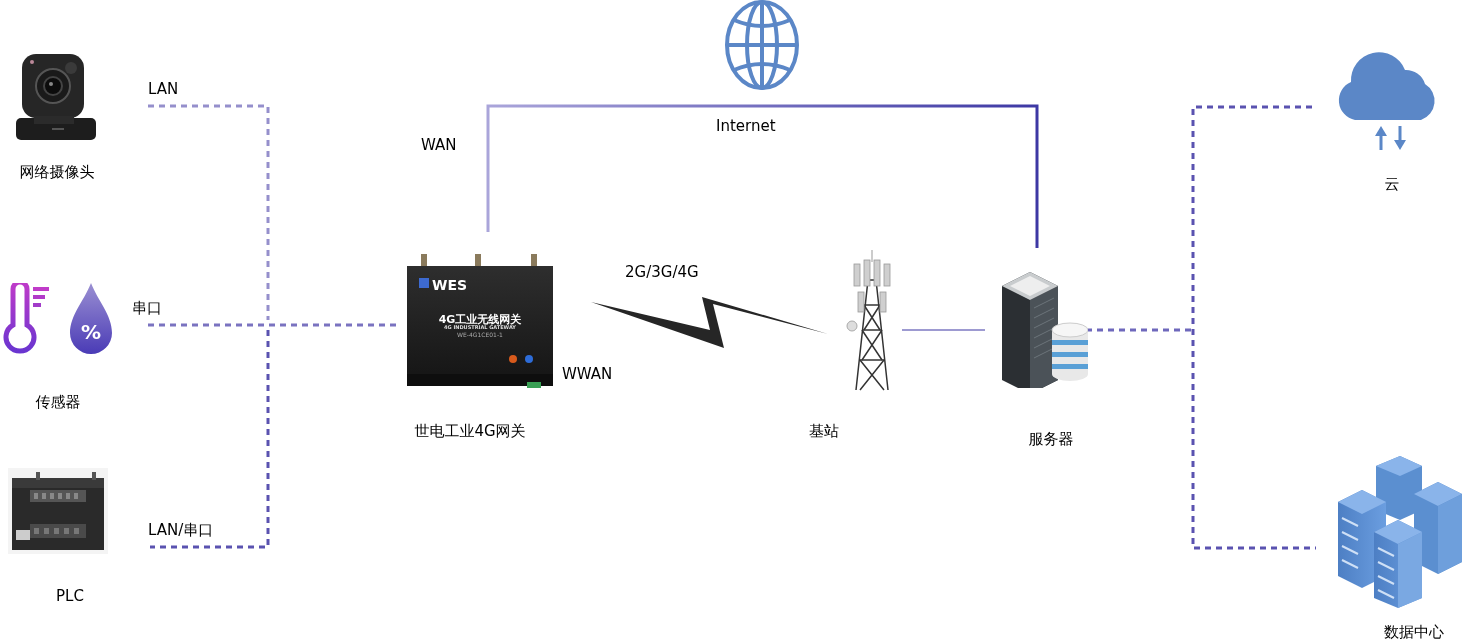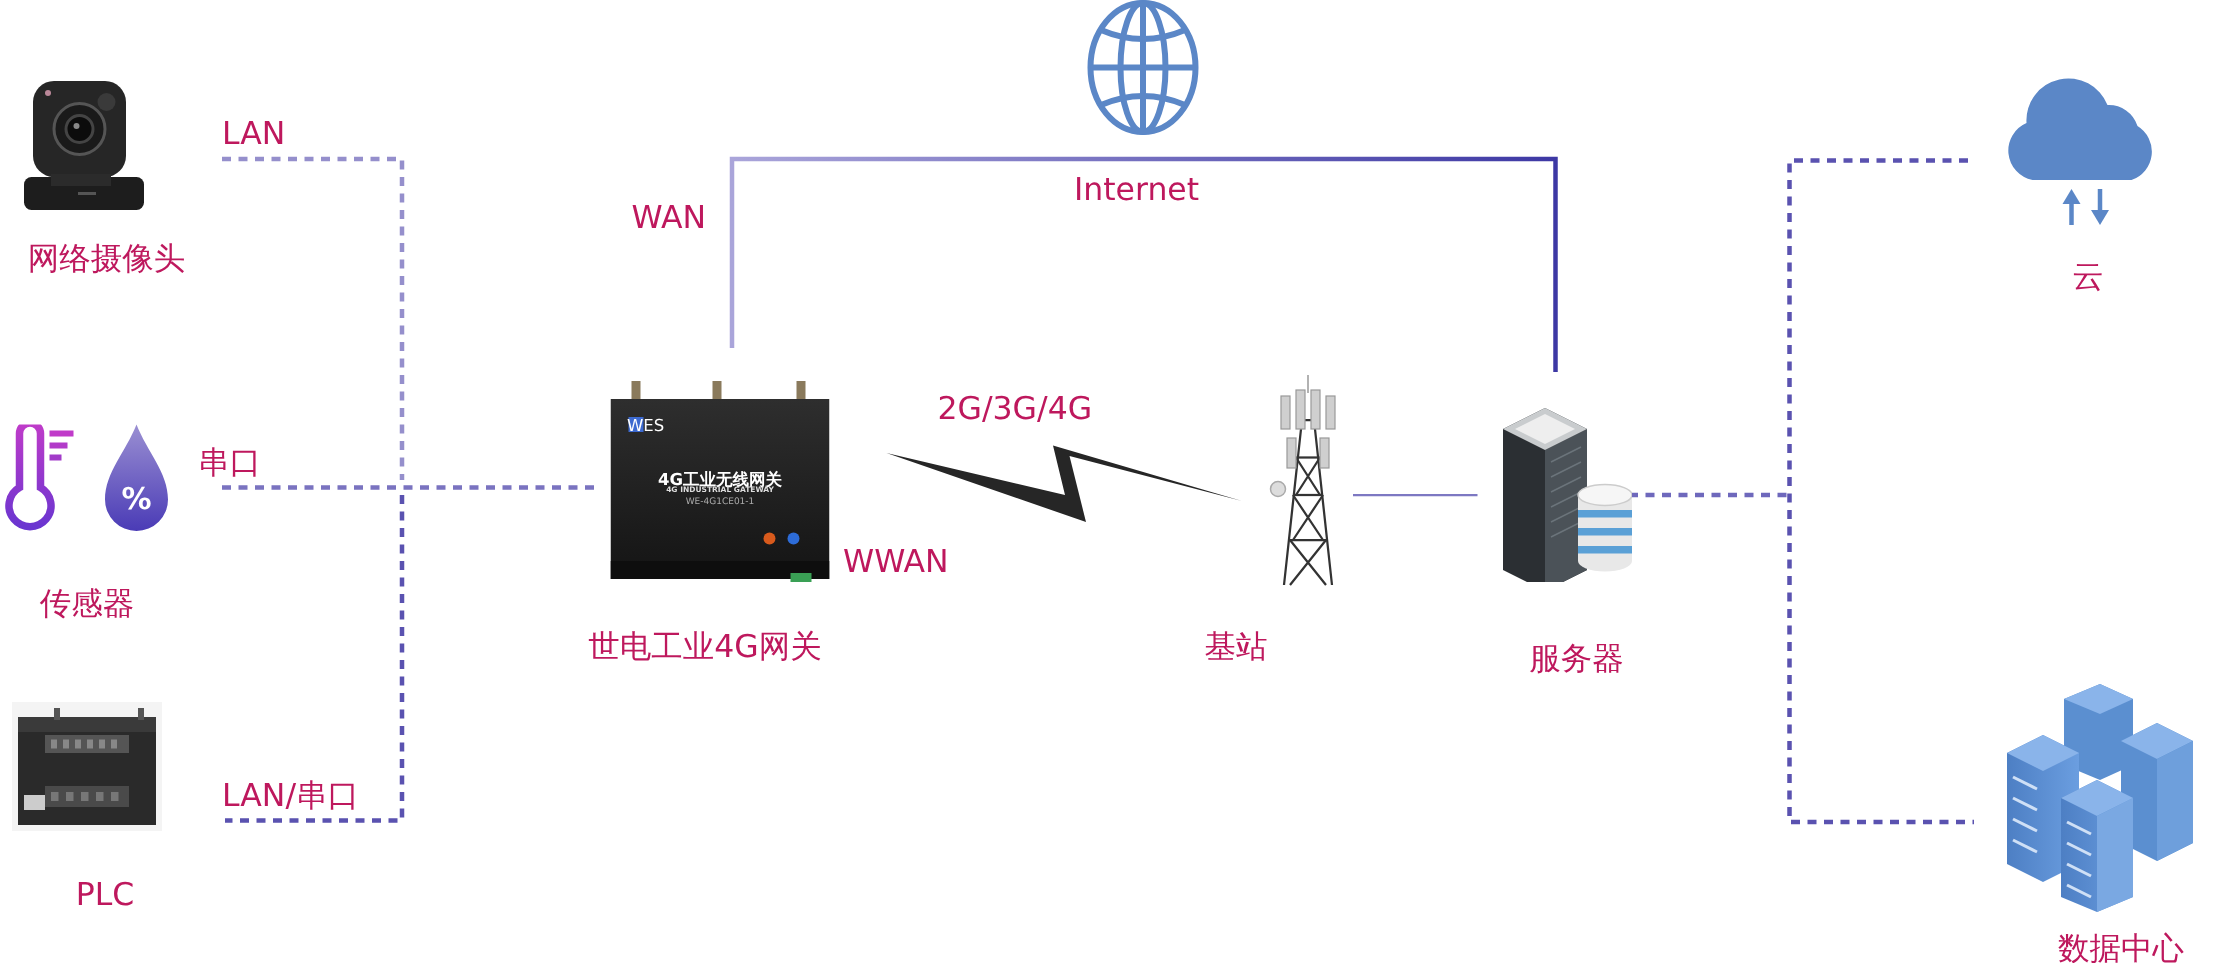--- a/index.html
+++ b/index.html
@@ -1,19 +1,19 @@
 <!DOCTYPE html>
 <html><head>
 <meta charset="utf-8">
 <style>
   html, body { margin: 0; padding: 0; background: #ffffff; }
   body { width: 1475px; height: 642px; position: relative; overflow: hidden;
          font-family: "DejaVu Sans", "Liberation Sans", sans-serif; color: #262626; }
   .abs { position: absolute; }
-  .label { position: absolute; font-size: 21px; line-height: 24px; white-space: nowrap; color: #be185d; }
+  .label { position: absolute; font-size: 15px; line-height: 24px; white-space: nowrap; color: #000000; }
   .label.center { transform: translateX(-50%); }
   svg.lines { position: absolute; left: 0; top: 0; }
   .icon { position: absolute; }
 </style>
 </head>
 <body>
 
 <svg class="lines" width="1475" height="642">
   <defs>
     <linearGradient id="inetGrad" x1="0" y1="0" x2="1" y2="0">
@@ -44,21 +44,21 @@
   <rect x="6" y="2" width="62" height="64" rx="14" fill="#262626"></rect>
   <circle cx="55" cy="16" r="6" fill="#3a3a3a"></circle>
   <circle cx="37" cy="34" r="17" fill="#1a1a1a" stroke="#555" stroke-width="2"></circle>
   <circle cx="37" cy="34" r="9" fill="#0c0c0c" stroke="#444" stroke-width="2"></circle>
   <circle cx="35" cy="32" r="2" fill="#888"></circle>
   <circle cx="16" cy="10" r="2" fill="#b89"></circle>
   <rect x="0" y="66" width="80" height="22" rx="5" fill="#1d1d1d"></rect>
   <rect x="18" y="64" width="40" height="8" fill="#2b2b2b"></rect>
   <rect x="36" y="76" width="12" height="2" fill="#555"></rect>
 </svg>
-<div class="label center" style="left:71px;top:160px">网络摄像头</div>
+<div class="label center" style="left:57px;top:160px">网络摄像头</div>
 
 <svg class="icon" style="left:3px;top:283px" width="50" height="72" viewBox="0 0 50 72">
   <defs>
       <linearGradient id="thermG" x1="0" y1="0" x2="0" y2="1">
         <stop offset="0" stop-color="#c03bc9"></stop>
         <stop offset="1" stop-color="#6a35d0"></stop>
       </linearGradient>
     </defs>
   <path d="M10 6 a7 7 0 0 1 14 0 L24 42 a14 14 0 1 1 -14 0 Z" fill="none" stroke="url(#thermG)" stroke-width="5"></path>
   <line x1="30" y1="6" x2="46" y2="6" stroke="#c03bc9" stroke-width="4"></line>
@@ -136,21 +136,21 @@
         <rect x="68" y="0" width="6" height="14"></rect>
         <rect x="124" y="0" width="6" height="14"></rect>
       </g>
     <rect x="0" y="12" width="146" height="120" fill="url(#gwG)"></rect>
     <rect x="0" y="120" width="146" height="12" fill="#0e0e0e"></rect>
     <rect x="120" y="128" width="14" height="8" fill="#3aa055"></rect>
     <rect x="12" y="24" width="10" height="10" fill="#3d6ad0"></rect>
     <circle cx="106" cy="105" r="4" fill="#d85a1c"></circle>
     <circle cx="122" cy="105" r="4" fill="#2d6cd8"></circle>
   </svg>
-  <div class="abs" style="left:11px;top:23px;font-size:11px;font-weight:normal;color:#fff">WES</div>
+  <div class="abs" style="left:25px;top:23px;font-size:14px;font-weight:bold;color:#fff">WES</div>
   <div class="abs" style="left:0;width:146px;top:58px;text-align:center;font-size:11px;font-weight:bold;color:#fff">4G工业无线网关</div>
   <div class="abs" style="left:0;width:146px;top:70px;text-align:center;font-size:5px;font-weight:bold;color:#ddd">4G INDUSTRIAL GATEWAY</div>
   <div class="abs" style="left:0;width:146px;top:77px;text-align:center;font-size:6px;color:#aaa">WE-4G1CE01-1</div>
 </div>
 <div class="label center" style="left:470px;top:419px">世电工业4G网关</div>
 
 <svg class="icon" style="left:842px;top:250px" width="60" height="142" viewBox="0 0 60 142">
   <g stroke="#333" stroke-width="1.5" fill="none">
     <path d="M14 140 L26 30 L34 30 L46 140"></path>
     <path d="M20 80 L40 110 M40 80 L20 110 M18 110 L42 140 M42 110 L18 140 M22 55 L38 80 M38 55 L22 80"></path>

